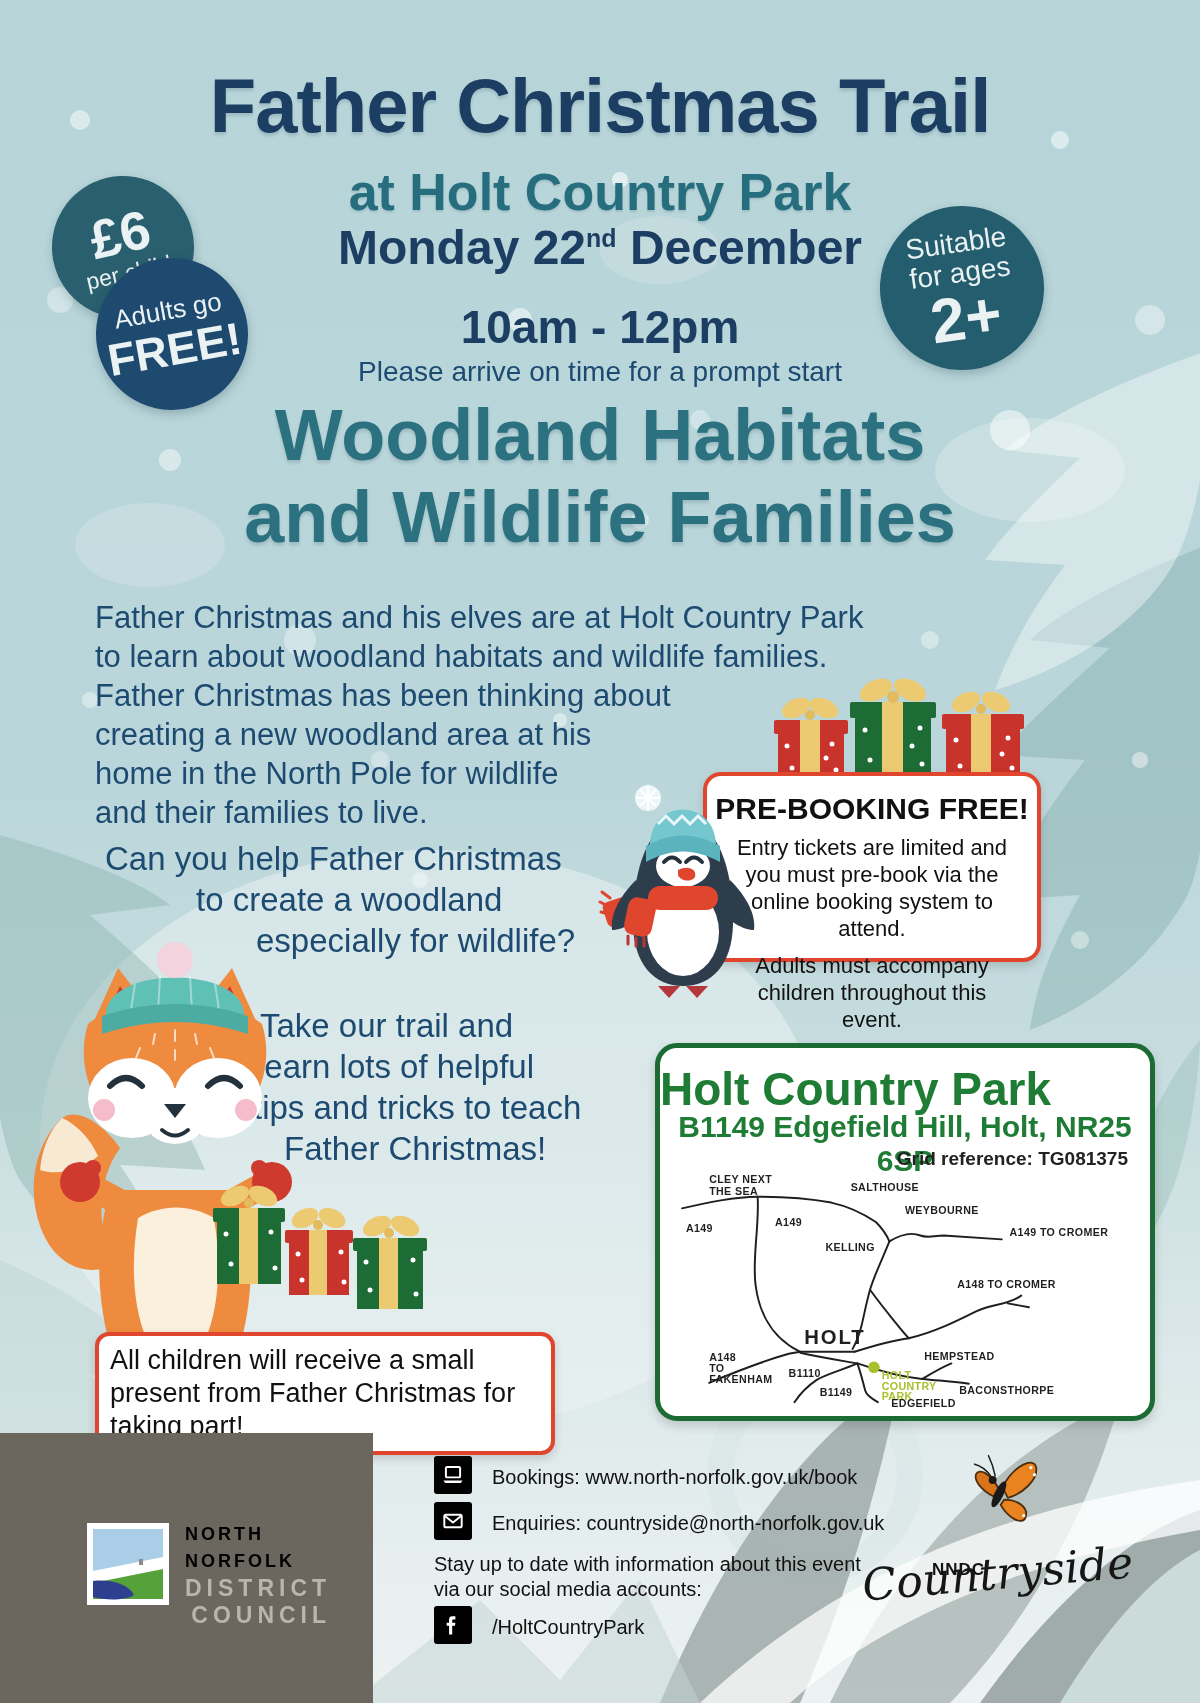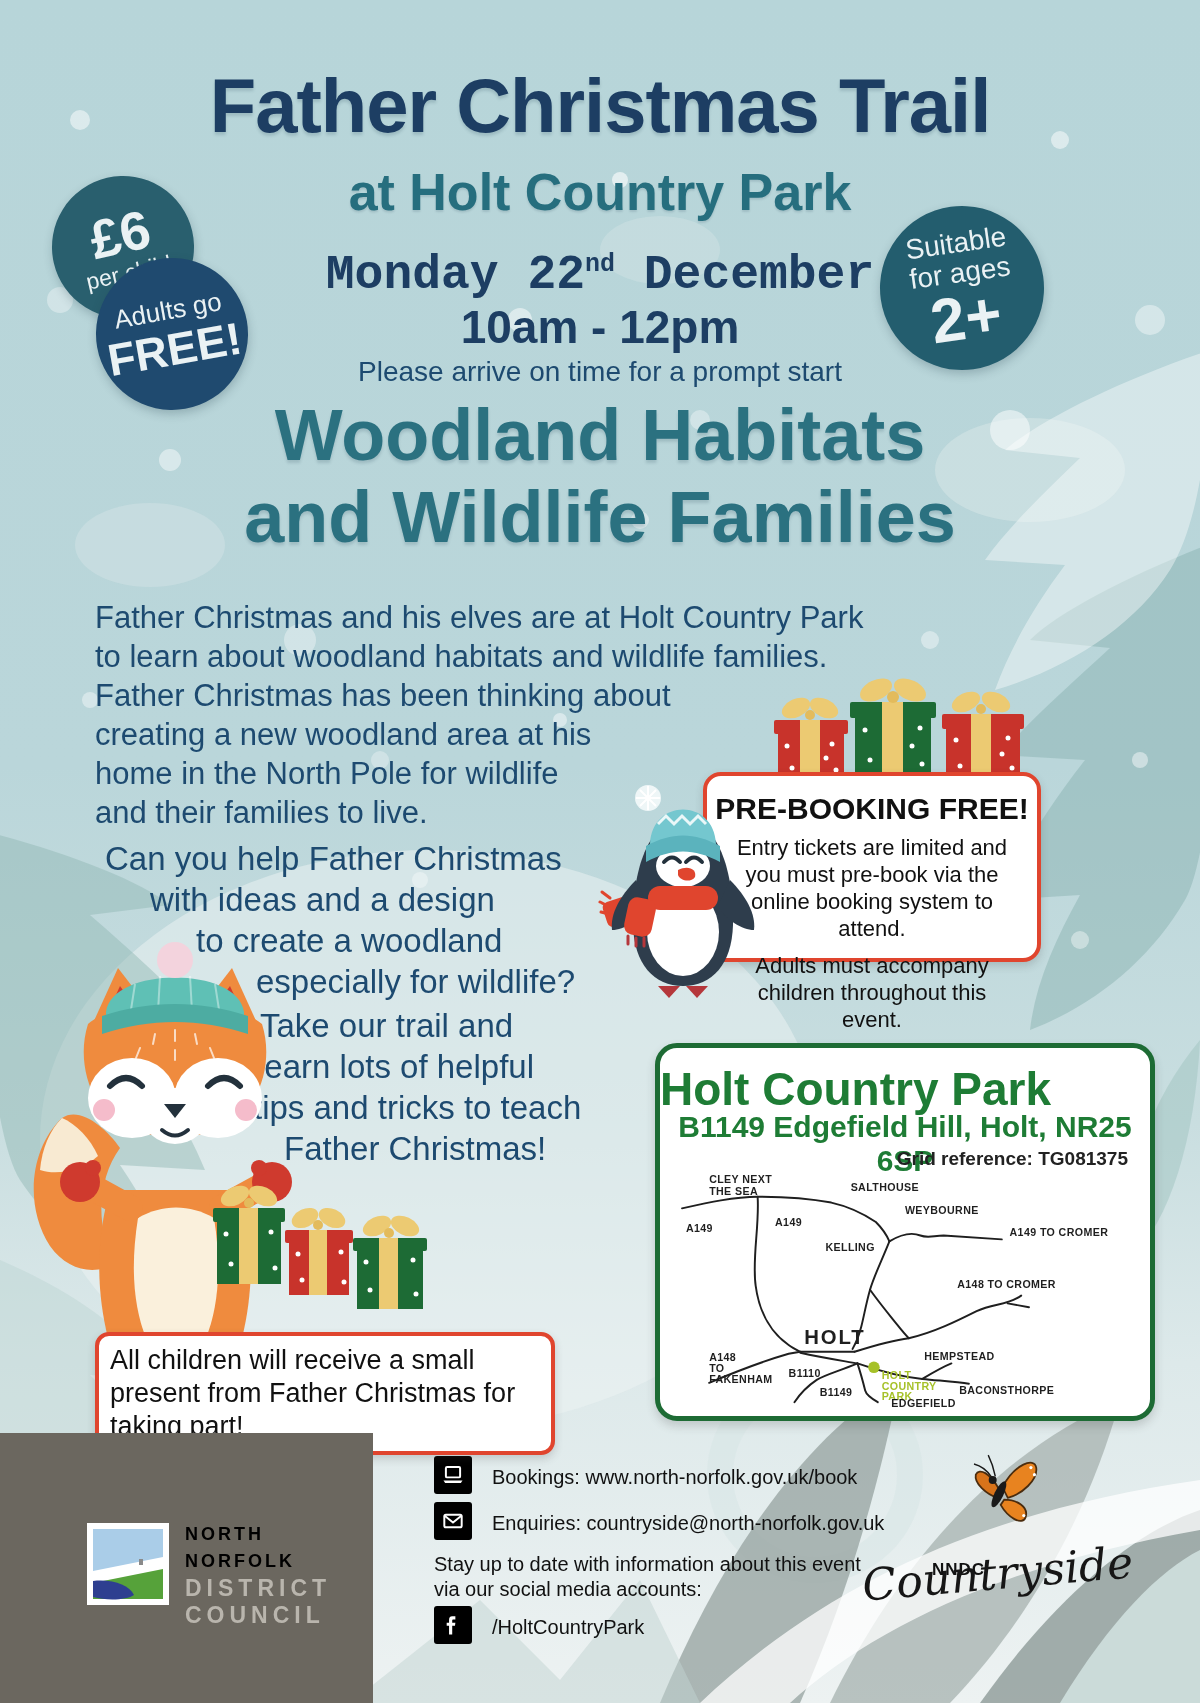--- a/index.html
+++ b/index.html
@@ -24,21 +24,21 @@
   .whitebox{background:#fff;border:4px solid #e0452e;border-radius:18px;box-shadow:0 4px 8px rgba(60,60,60,.2);}
   .mapbox{background:#fff;border:5px solid #1d6b34;border-radius:22px;box-shadow:0 5px 10px rgba(60,60,60,.2);}
   .maptitle{font-size:46px;font-weight:bold;color:#1e7c35;}
   .mapaddr{font-size:30px;font-weight:bold;color:#1e7c35;}
   .gridref{font-size:19px;color:#222;font-weight:bold;}
   .pb-title{font-size:30px;font-weight:800;color:#111;}
   .pb-text{font-size:22px;line-height:27px;color:#111;}
   .note-text{font-size:27px;line-height:33px;color:#111;text-align:left;}
   .footer-gray{background:#6b675f;}
   .cw{color:#000000;font-size:18px;font-weight:bold;letter-spacing:3px;line-height:27px;}
-  .cg{color:#b9b5ad;font-size:23px;font-weight:bold;letter-spacing:5px;line-height:27px;}
+  .cg{color:#b9b5ad;font-size:23px;font-weight:bold;letter-spacing:5px;line-height:27px;text-align:right;}
   .ft{font-size:20px;color:#111;}
   .icon-sq{width:38px;height:38px;background:#000;border-radius:3px;display:flex;align-items:center;justify-content:center;}
   .map-svg text{font-size:11px;font-weight:bold;fill:#1f1f1f;letter-spacing:.4px;}
   .map-svg .town{font-size:21px;letter-spacing:2px;}
   .map-svg .park{fill:#a6c129;}
   .script{font-family:"DejaVu Serif",serif;font-style:italic;font-size:44px;color:#161616;transform:rotate(-5deg);}
   .nndc{font-size:17px;font-weight:800;color:#111;letter-spacing:1px;margin-top:24px;}
 </style>
 </head>
 <body>
@@ -81,21 +81,21 @@
         <circle cx="1150" cy="320" r="15" opacity=".4"></circle>
       <circle cx="60" cy="300" r="13" opacity=".35"></circle>
         <circle cx="700" cy="420" r="10" opacity=".35"></circle>
       <circle cx="980" cy="1240" r="8" opacity=".35"></circle>
         <circle cx="380" cy="760" r="9" opacity=".3"></circle>
     </g>
   </svg>
 
   <div class="c ctr title" style="top:62px;">Father Christmas Trail</div>
   <div class="c ctr subtitle" style="top:162px;">at Holt Country Park</div>
-  <div class="c ctr dateline" style="top:248px;font-family:Liberation Mono, monospace;"><span>Monday 22</span><sup>nd</sup><span> December</span></div>
+  <div class="c ctr dateline" style="top:220px;"><span>Monday 22</span><sup>nd</sup><span> December</span></div>
   <div class="c ctr timeline" style="top:300px;">10am - 12pm</div>
   <div class="c ctr arrive" style="top:356px;">Please arrive on time for a prompt start</div>
 
   <div class="c badge" style="left:52px;top:176px;width:142px;height:142px;background:#295f6e;transform:rotate(-13deg);">
     <div style="font-size:54px;font-weight:bold;line-height:52px;">£6</div>
     <div style="font-size:23px;">per child</div>
   </div>
   <div class="c badge" style="left:96px;top:258px;width:152px;height:152px;background:#1f4a6f;transform:rotate(-10deg);">
     <div style="font-size:26px;">Adults go</div>
     <div style="font-size:45px;font-weight:bold;line-height:48px;">FREE!</div>
@@ -115,21 +115,20 @@
     <div>Father Christmas and his elves are at Holt Country Park</div>
     <div>to learn about woodland habitats and wildlife families.</div>
     <div>Father Christmas has been thinking about</div>
     <div>creating a new woodland area at his</div>
     <div>home in the North Pole for wildlife</div>
     <div>and their families to live.</div>
   </div>
 
   <div class="c stanza" style="left:0;top:838px;width:700px;">
     <div style="margin-left:105px;">Can you help Father Christmas</div>
-    <div style="margin-left:150px;">with ideas and a design</div>
     <div style="margin-left:196px;">to create a woodland</div>
     <div style="margin-left:256px;">especially for wildlife?</div>
   </div>
 
   <div class="c stanza" style="left:0;top:1005px;width:700px;">
     <div style="margin-left:260px;">Take our trail and</div>
     <div style="margin-left:257px;">learn lots of helpful</div>
     <div style="margin-left:253px;">tips and tricks to teach</div>
     <div style="margin-left:284px;">Father Christmas!</div>
   </div>

